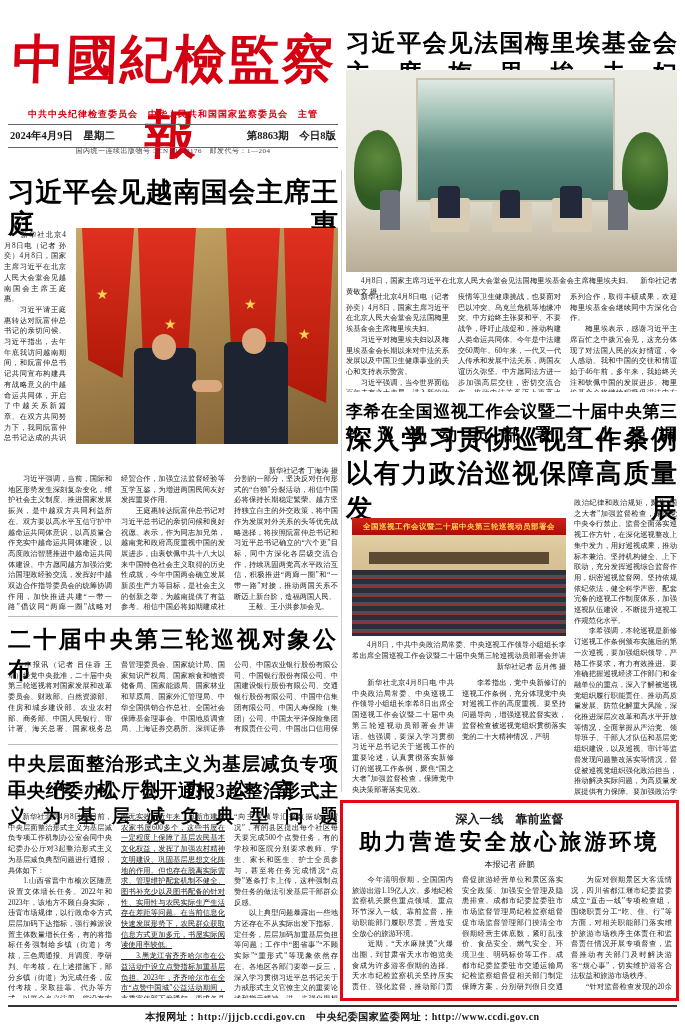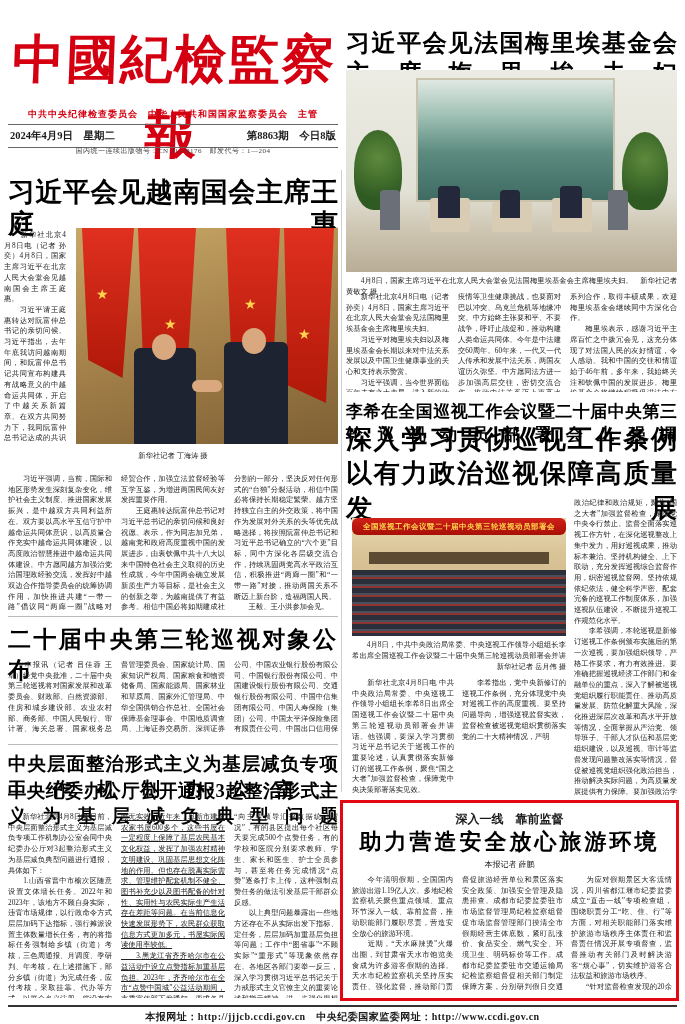--- a/index.html
+++ b/index.html
@@ -35,21 +35,21 @@
   .figure{position:absolute;background:#1d2330;border-radius:6px 6px 0 0;}
   .head-skin{position:absolute;background:#d9a87f;border-radius:50%;}
   .ph-mer{background:linear-gradient(180deg,#edece4 0%,#e2e1d6 60%,#cfc7b4 78%,#b9ad96 100%);}
   .painting{position:absolute;background:linear-gradient(180deg,#dfe8e2 0%,#9fc0b4 30%,#5d8b80 60%,#3f6b62 100%);border:2px solid #cac4ae;}
   .plant{position:absolute;background:radial-gradient(circle at 50% 35%,#5d8a3c,#2f5a22 70%);border-radius:50% 50% 40% 40%;}
   .chair{position:absolute;background:#d8cdb4;border-radius:3px;}
   .sitter{position:absolute;background:#23283a;border-radius:4px 4px 0 0;}
   .ph-conf{background:linear-gradient(180deg,#e9d9ae 0%,#d9c498 30%,#caa97a 100%);}
   .banner{position:absolute;left:0;right:0;top:0;height:17px;background:linear-gradient(180deg,#d02018,#a81008);
           color:#ffd34d;font-size:7.5px;font-weight:bold;text-align:center;line-height:17px;letter-spacing:.5px;
-          font-family:"Liberation Sans",sans-serif;white-space:nowrap;overflow:hidden;border-radius:6px;}
+          font-family:"Liberation Sans",sans-serif;white-space:nowrap;overflow:hidden;}
   .dais{position:absolute;left:8%;right:8%;top:34px;height:12px;background:#5d4a33;}
   .crowd{position:absolute;left:0;right:0;bottom:0;top:52px;
          background:repeating-linear-gradient(180deg,#2b2f3a 0 5px,#4a4f5e 5px 7px,#8e3530 7px 9px);}
   
   .redbox{border:3px solid #e30613;box-sizing:border-box;background:#fff;}
   .footer{font-size:10px;font-weight:bold;text-align:center;letter-spacing:.5px;}
 </style>
 </head>
 <body>
 
@@ -79,21 +79,21 @@
     <div class="star" style="left:88px;top:90px;">★</div>
     <div class="star" style="left:168px;top:70px;">★</div>
     <div class="star" style="left:222px;top:100px;">★</div>
     <div class="figure" style="left:58px;bottom:0;width:62px;height:96px;"></div>
     <div class="head-skin" style="left:76px;bottom:84px;width:24px;height:26px;"></div>
     <div class="figure" style="left:148px;bottom:0;width:64px;height:102px;"></div>
     <div class="head-skin" style="left:166px;bottom:90px;width:24px;height:26px;"></div>
     <div class="head-skin" style="left:116px;bottom:52px;width:30px;height:12px;border-radius:6px;"></div>
   </div>
 
-  <div class="abs credit" style="left:8px;top:451px;width:330px;text-align:center;">新华社记者 丁海涛 摄</div>
+  <div class="abs credit" style="left:8px;top:466px;width:330px;">新华社记者 丁海涛 摄</div>
 
   <div class="abs col" style="left:8px;top:474px;width:104px;height:138px;">　　习近平强调，当前，国际和地区形势发生深刻复杂变化，维护社会主义制度、推进国家发展振兴，是中越双方共同利益所在。双方要以高水平互信守护中越命运共同体意识，以高质量合作充实中越命运共同体建设，以高度政治智慧推进中越命运共同体建设。中方愿同越方加强治党治国理政经验交流，发挥好中越双边合作指导委员会的统筹协调作用，加快推进共建“一带一路”倡议同“两廊一圈”战略对接，丰富青年、友城等领域交流，促进双方立法机构深化</div>
   <div class="abs col" style="left:121px;top:474px;width:104px;height:138px;">经贸合作，加强立法监督经验等互学互鉴，为增进两国民间友好发挥重要作用。
 　　王庭惠转达阮富仲总书记对习近平总书记的亲切问候和良好祝愿。表示，作为同志加兄弟，越南党和政府高度重视中国的发展进步，由衷钦佩中共十八大以来中国特色社会主义取得的历史性成就，今年中国两会确立发展新质生产力等目标，是社会主义的创新之举，为越南提供了有益参考。相信中国必将如期建成社会主义现代化强国，为促进世界的和平、稳定与发展作出重要贡献。越方坚定奉行一个中国政策，认为台湾是中国领土不可</div>
   <div class="abs col" style="left:234px;top:474px;width:104px;height:138px;">分割的一部分，坚决反对任何形式的“台独”分裂活动，相信中国必将保持长期稳定繁荣。越方坚持独立自主的外交政策，将中国作为发展对外关系的头等优先战略选择，将按照阮富仲总书记和习近平总书记确立的“六个更”目标，同中方深化各层级交流合作，持续巩固两党高水平政治互信，积极推进“两廊一圈”和“一带一路”对接，推动两国关系不断迈上新台阶，造福两国人民。
 　　王毅、王小洪参加会见。</div>
 
   <div class="abs hrule" style="left:8px;top:616px;width:330px;"></div>
   <div class="abs h-song" style="left:8px;top:624px;width:330px;font-size:23px;letter-spacing:2px;">二十届中央第三轮巡视对象公布</div>
   <div class="abs col" style="left:8px;top:660px;width:104px;height:76px;">　　本报讯（记者 吕佳蓉 王卓）经党中央批准，二十届中央第三轮巡视将对国家发展和改革委员会、财政部、自然资源部、住房和城乡建设部、农业农村部、商务部、中国人民银行、审计署、海关总署、国家税务总局、国家市场监督管理总局、国家金融监督管理总局、中国证券监</div>

